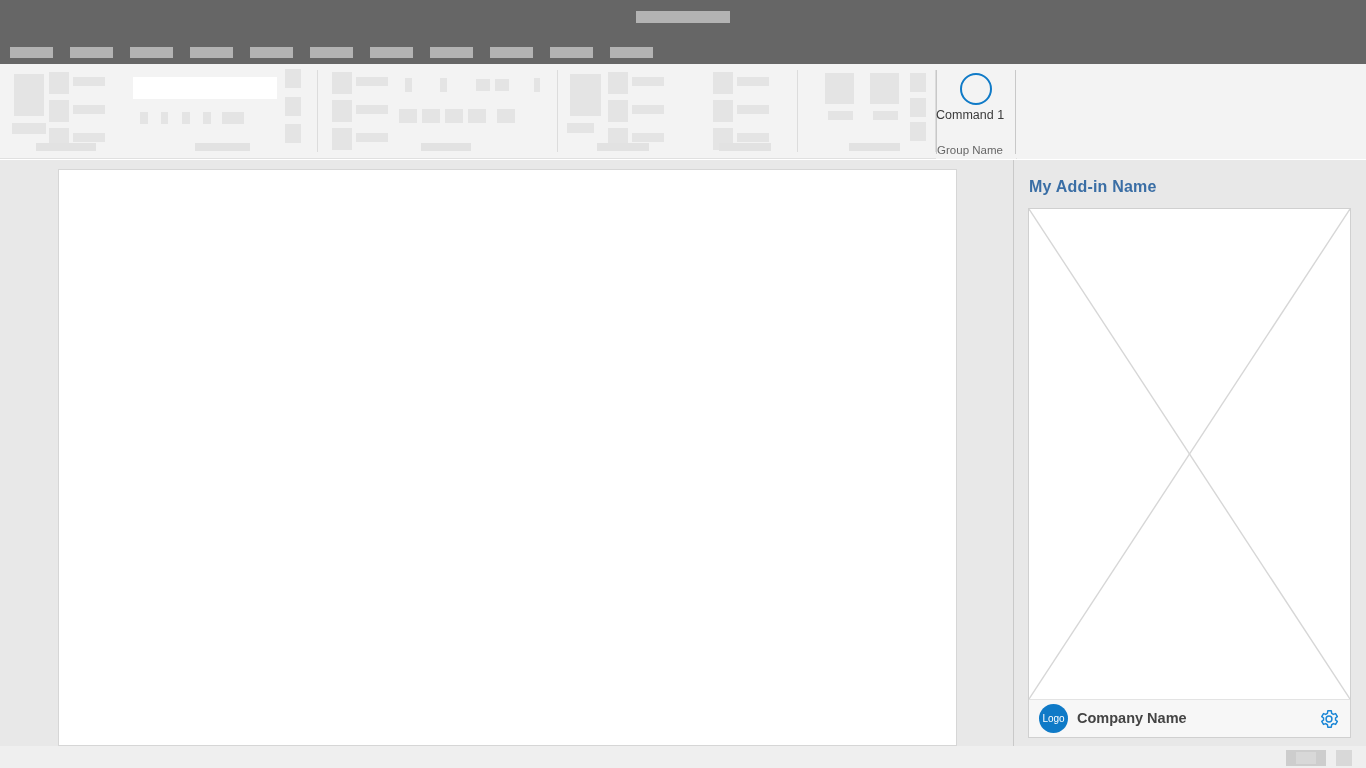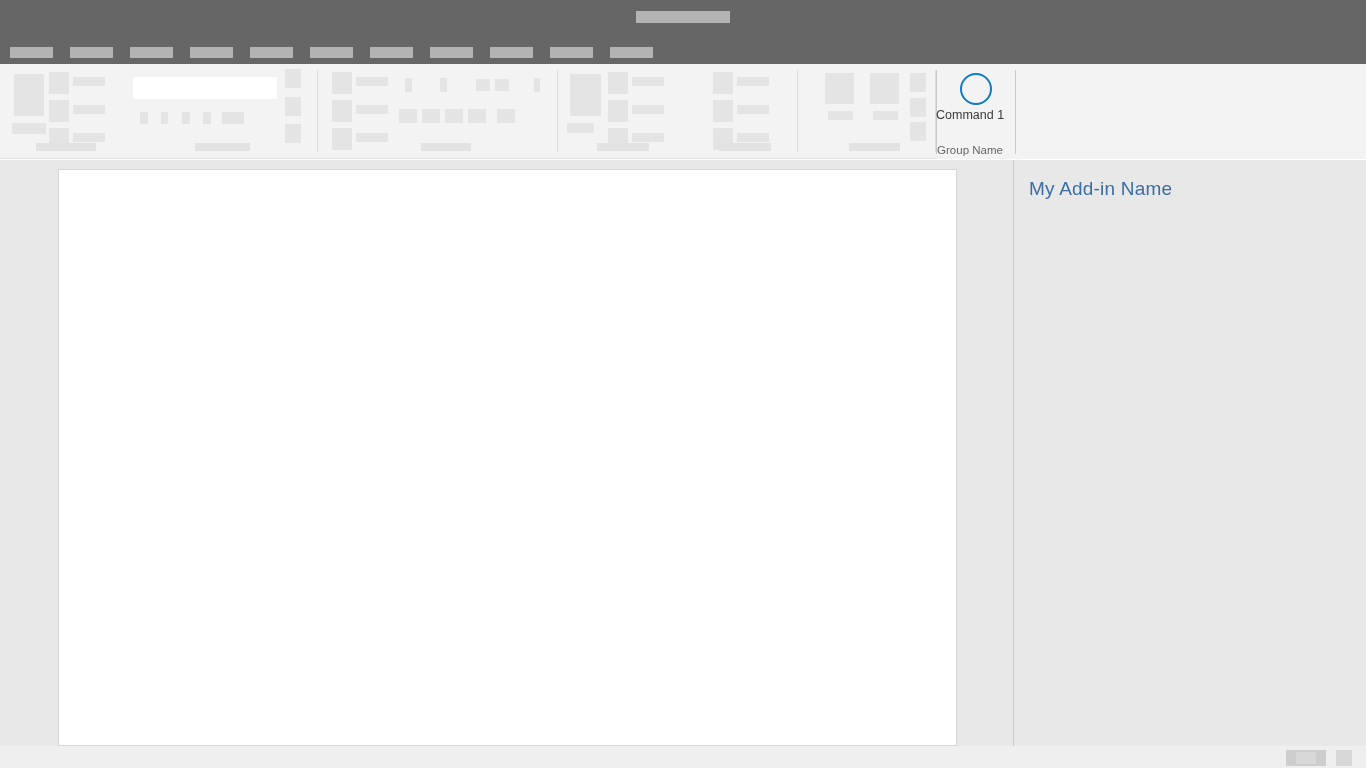--- a/index.html
+++ b/index.html
@@ -109,22 +109,22 @@
   }
 
   
   .taskpane {
     position: absolute; left: 1014px; top: 0px;
     width: 352px; height: 595px;
     background: #e8e8e8;
   }
   .pane-title {
     position: absolute; left: 15px; top: 18px;
-    font-size: 19px; color: #3a6ea5;
-    font-weight: 400; letter-spacing: 0.2px;
+    font-size: 16px; color: #3a6ea5;
+    font-weight: 700; letter-spacing: 0.2px;
     white-space: nowrap;
   }
   .pane-card {
     position: absolute; left: 14px; top: 48px;
     width: 323px; height: 530px;
     background: #fbfbfb;
     border: 1px solid #d0d0d0;
   }
   .pane-body {
     position: absolute; left: 0; top: 0;
@@ -288,20 +288,39 @@
   </div>
   <div class="ribbon-right-fill"></div>
 
   <div class="workarea">
     <div class="doc-page"></div>
     <div class="panel-divider"></div>
 
     <div class="taskpane">
       <div class="pane-title">My Add-in Name</div>
 
+      <div class="pane-card">
+        <div class="pane-body">
+          <svg width="321" height="490" viewBox="0 0 321 490">
+            <line x1="0" y1="0" x2="321" y2="490" stroke="#d7d7d7" stroke-width="1.4"></line>
+            <line x1="321" y1="0" x2="0" y2="490" stroke="#d7d7d7" stroke-width="1.4"></line>
+          </svg>
+        </div>
+
+        <div class="pane-footer">
+          <div class="logo-badge">Logo</div>
+          <div class="company-name">Company Name</div>
+          <div class="gear-btn">
+            <svg width="22" height="22" viewBox="0 0 24 24">
+              <path d="M12 15.2a3.2 3.2 0 1 1 0-6.4 3.2 3.2 0 0 1 0 6.4z" fill="none" stroke="#1a86d6" stroke-width="1.6"></path>
+              <path d="M19.1 13.1a7.4 7.4 0 0 0 0-2.2l2-1.5-1.9-3.3-2.4.9a7.4 7.4 0 0 0-1.9-1.1L14.5 3h-3.8l-.4 2.9a7.4 7.4 0 0 0-1.9 1.1l-2.4-.9L4.1 9.4l2 1.5a7.4 7.4 0 0 0 0 2.2l-2 1.5 1.9 3.3 2.4-.9a7.4 7.4 0 0 0 1.9 1.1l.4 2.9h3.8l.4-2.9a7.4 7.4 0 0 0 1.9-1.1l2.4.9 1.9-3.3-2-1.5z" fill="none" stroke="#1a86d6" stroke-width="1.6" stroke-linejoin="round"></path>
+            </svg>
+          </div>
+        </div>
+      </div>
     </div>
   </div>
 
   <div class="statusbar">
     <div class="sb-ph" style="left:1286px; top:4px; width:40px; height:16px"></div>
     <div class="sb-ph2" style="left:1296px; top:6px; width:20px; height:12px"></div>
     <div class="sb-ph2" style="left:1336px; top:4px; width:16px; height:16px"></div>
   </div>
 
 </div>

